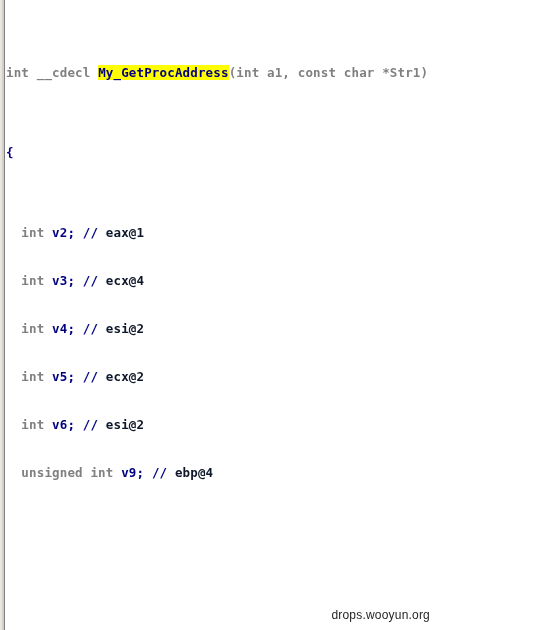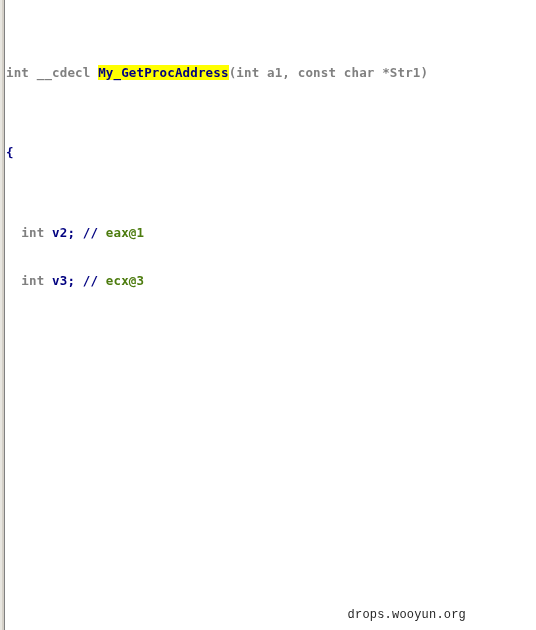--- a/index.html
+++ b/index.html
@@ -7,21 +7,20 @@
     padding: 0;
     background: #ffffff;
   }
   #app {
     position: relative;
     width: 440px;
     height: 630px;
     background: #ffffff;
     overflow: hidden;
     font-family: "DejaVu Sans Mono", "Liberation Mono", monospace;
-    padding-left: 36px;
   }
   
   #gutter {
     position: absolute;
     left: 0;
     top: 0;
     width: 5px;
     height: 630px;
     background: #d4d0c8;
     border-right: 1px solid #808080;
@@ -46,31 +45,31 @@
     white-space: pre;
     font-weight: bold;
   }
   .ln {
     height: 16px;
     white-space: pre;
   }
   
   .t-kw    { color: #808080; }            
   .t-id    { color: #000080; }            
-  .t-cmt   { color: #4d7c0f; }            
+  .t-cmt   { color: #0f172a; }            
   .t-cmtm  { color: #000080; }            
   .t-hl {                                  
     background: #ffff00;
     color: #000080;
   }
   #watermark {
     position: absolute;
     right: 10px;
     bottom: 8px;
-    font-family: Liberation Mono, monospace;
+    font-family: Liberation Sans, sans-serif;
     font-size: 12px;
     font-weight: normal;
     color: #262626;
     letter-spacing: 0.2px;
   }
 </style>
 </head>
 <body>
 
 <div id="app">
@@ -82,21 +81,25 @@
   <div id="code">
 
     
     <div class="ln"><span class="t-kw">int</span><span class="t-kw"> </span><span class="t-kw">__cdecl</span><span class="t-kw"> </span><span class="t-hl">My_GetProcAddress</span><span class="t-kw">(int a1, const char *Str1)</span></div>
 
     
     <div class="ln"><span class="t-id">{</span></div>
 
     
     <div class="ln"><span class="t-kw">  </span><span class="t-kw">int</span><span class="t-kw"> </span><span class="t-id">v2;</span><span class="t-kw"> </span><span class="t-cmtm">//</span><span class="t-cmt"> eax@1</span></div>
-    <div class="ln"><span class="t-kw">  </span><span class="t-kw">int</span><span class="t-kw"> </span><span class="t-id">v3;</span><span class="t-kw"> </span><span class="t-cmtm">//</span><span class="t-cmt"> ecx@3</span></div>
+    <div class="ln"><span class="t-kw">  </span><span class="t-kw">int</span><span class="t-kw"> </span><span class="t-id">v3;</span><span class="t-kw"> </span><span class="t-cmtm">//</span><span class="t-cmt"> ecx@4</span></div>
+    <div class="ln"><span class="t-kw">  </span><span class="t-kw">int</span><span class="t-kw"> </span><span class="t-id">v4;</span><span class="t-kw"> </span><span class="t-cmtm">//</span><span class="t-cmt"> esi@2</span></div>
+    <div class="ln"><span class="t-kw">  </span><span class="t-kw">int</span><span class="t-kw"> </span><span class="t-id">v5;</span><span class="t-kw"> </span><span class="t-cmtm">//</span><span class="t-cmt"> ecx@2</span></div>
+    <div class="ln"><span class="t-kw">  </span><span class="t-kw">int</span><span class="t-kw"> </span><span class="t-id">v6;</span><span class="t-kw"> </span><span class="t-cmtm">//</span><span class="t-cmt"> esi@2</span></div>
+    <div class="ln"><span class="t-kw">  </span><span class="t-kw">unsigned int</span><span class="t-kw"> </span><span class="t-id">v9;</span><span class="t-kw"> </span><span class="t-cmtm">//</span><span class="t-cmt"> ebp@4</span></div>
     
     
 
     
     
 
     
     
     
     

